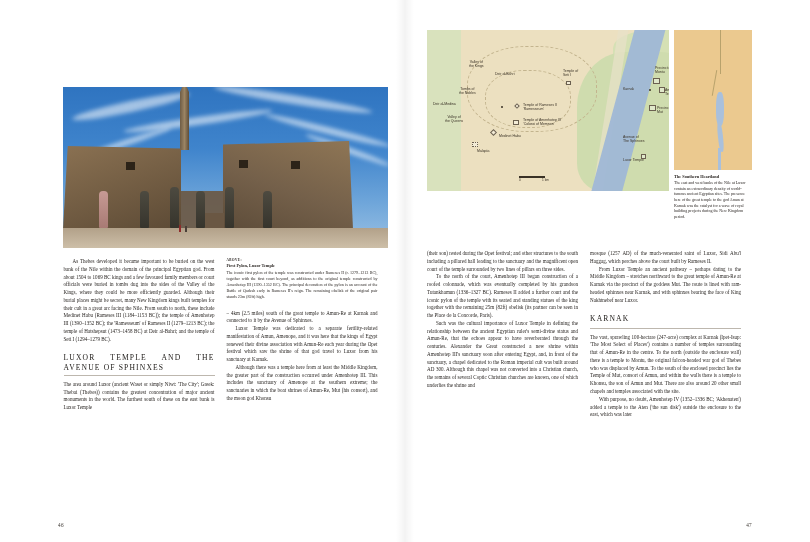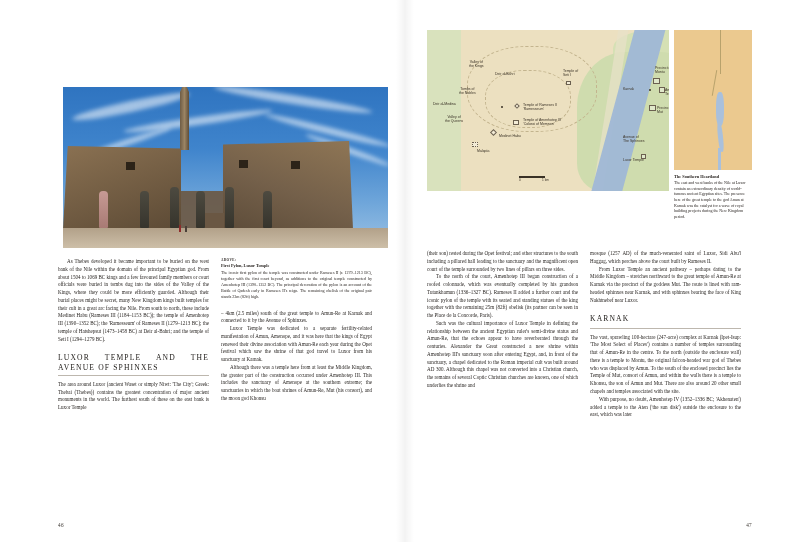--- a/index.html
+++ b/index.html
@@ -149,21 +149,21 @@
         <div class="statue s-dark st3"></div>
         <div class="statue s-dark st4"></div>
         <div class="statue s-dark st5"></div>
         <div class="statue s-dark st6"></div>
         <div class="ground"></div>
         <div class="person p1"></div>
         <div class="person p2"></div>
       </div>
     </div>
 
-    <div class="cols2" style="margin-top:10px;">
+    <div class="cols2" style="margin-top:10px;justify-content:center;">
 
       <div class="col body-col">
         <p>As Thebes developed it became important to be buried on the west bank of the Nile within the domain of the principal Egyptian god. From about 1504 to 1069 BC kings and a few favoured family members or court officials were buried in tombs dug into the sides of the Valley of the Kings, where they could be more efficiently guarded. Although their burial places might be secret, many New Kingdom kings built temples for their cult in a great arc facing the Nile. From south to north, these include Medinet Habu (Rameses III (1184–1153 BC)); the temple of Amenhotep III (1390–1352 BC); the 'Ramesseum' of Rameses II (1279–1213 BC); the temple of Hatshepsut (1473–1458 BC) at Deir al-Bahri; and the temple of Seti I (1294–1279 BC).</p>
 
         <div class="sec-head">LUXOR TEMPLE AND THE AVENUE OF SPHINXES</div>
         <div class="sec-rule"></div>
 
         <p class="noindent">The area around Luxor (ancient Waset or simply Niwt: 'The City'; Greek: Thebai (Thebes)) contains the greatest concentration of major ancient monuments in the world. The furthest south of these on the east bank is Luxor Temple</p>
       </div>
 

